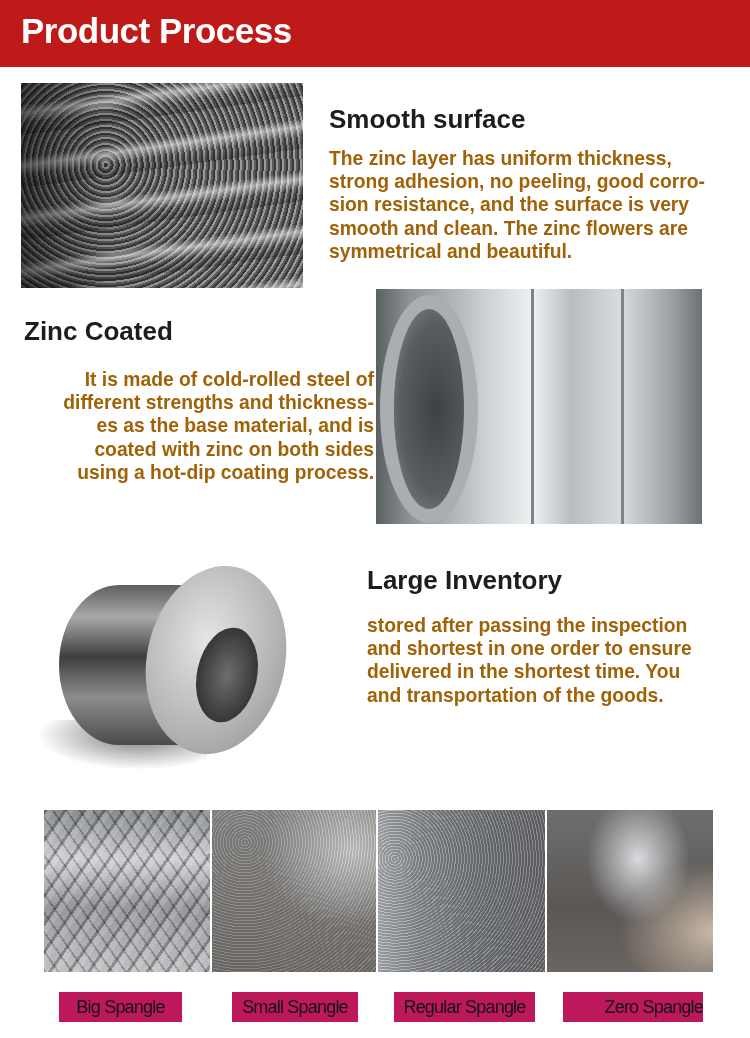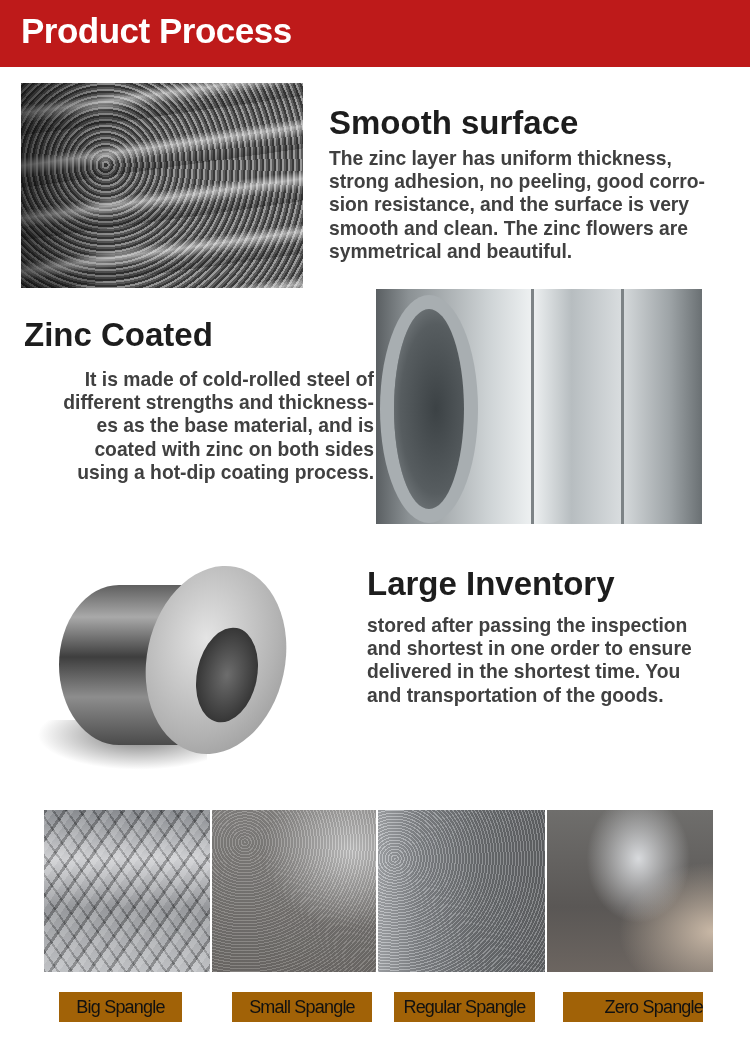--- a/index.html
+++ b/index.html
@@ -2,22 +2,22 @@
 <html><head>
 <meta charset="utf-8">
 <style>
   html, body { margin:0; padding:0; }
   body { width:750px; height:1038px; background:#ffffff; position:relative; overflow:hidden;
          font-family:"Liberation Sans", sans-serif; color:#1a1a1a; }
   .header { position:absolute; left:0; top:0; width:750px; height:67px; background:#be1a1a;padding-left:8px; }
   .header-title { position:absolute; left:21px; top:11px; color:#fff; font-weight:bold; font-size:35px;
                   letter-spacing:-0.5px; font-family:"Liberation Sans", sans-serif; transform:scaleX(1.0); }
   .abs { position:absolute; }
-  .h2 { font-weight:bold; font-size:33px; color:#1d1d1d; white-space:nowrap; }
-  .para { font-weight:bold; font-size:19.3px; line-height:23.2px; color:#404040; }
+  .h2 { font-weight:bold; font-size:26px; color:#1d1d1d; white-space:nowrap; }
+  .para { font-weight:bold; font-size:19.3px; line-height:23.2px; color:#a16207; }
   .photo { position:absolute; overflow:hidden; }
 
   
   .img-smooth {
     left:21px; top:83px; width:282px; height:205px;
     background:
       repeating-linear-gradient(172deg, rgba(255,255,255,0) 0px, rgba(255,255,255,0.0) 22px, rgba(255,255,255,0.55) 30px, rgba(255,255,255,0) 40px, rgba(0,0,0,0.25) 52px),
       repeating-radial-gradient(circle at 30% 40%, #3a3a3a 0 2px, #9a9a9a 2px 4px, #5c5c5c 4px 6px),
       #6e6e6e;
   }
@@ -60,21 +60,21 @@
   .tile-regular { left:378px; width:167px;
     background:
       repeating-radial-gradient(circle at 10% 30%, rgba(255,255,255,0.2) 0 1px, rgba(0,0,0,0.15) 1px 3px),
       linear-gradient(90deg, #b3b6ba 0%, #8d9094 25%, #75787b 60%, #6a6c6f 100%); }
   .tile-zero { left:547px; width:166px;
     background:
       radial-gradient(ellipse at 55% 30%, #d8dadd 0%, rgba(200,200,200,0) 40%),
       radial-gradient(ellipse at 100% 75%, #c9b8a6 0%, rgba(200,180,160,0) 40%),
       linear-gradient(180deg, #6f6e6c 0%, #5a5755 60%, #6c6560 100%); }
 
-  .label { position:absolute; top:992px; height:30px; background:#a16207; color:#111;
+  .label { position:absolute; top:992px; height:30px; background:#be185d; color:#111;
     font-size:18px; line-height:30px; text-align:center; letter-spacing:-0.8px; white-space:nowrap; }
 </style>
 </head>
 <body>
 
 <div class="header">
   <div class="header-title">Product Process</div>
 </div>
 
 <div class="photo img-smooth"></div>
@@ -114,15 +114,15 @@
   <div>delivered in the shortest time. You</div>
   <div>and transportation of the goods.</div>
 </div>
 
 <div class="tile tile-big"></div>
 <div class="tile tile-small"></div>
 <div class="tile tile-regular"></div>
 <div class="tile tile-zero"></div>
 
 <div class="label" style="left:59px; width:123px;">Big Spangle</div>
-<div class="label" style="left:232px; width:140px;">Small Spangle</div>
+<div class="label" style="left:232px; width:126px;">Small Spangle</div>
 <div class="label" style="left:394px; width:141px;">Regular Spangle</div>
 <div class="label" style="left:563px; width:140px;text-align:right;">Zero Spangle</div>
 
 </body></html>

